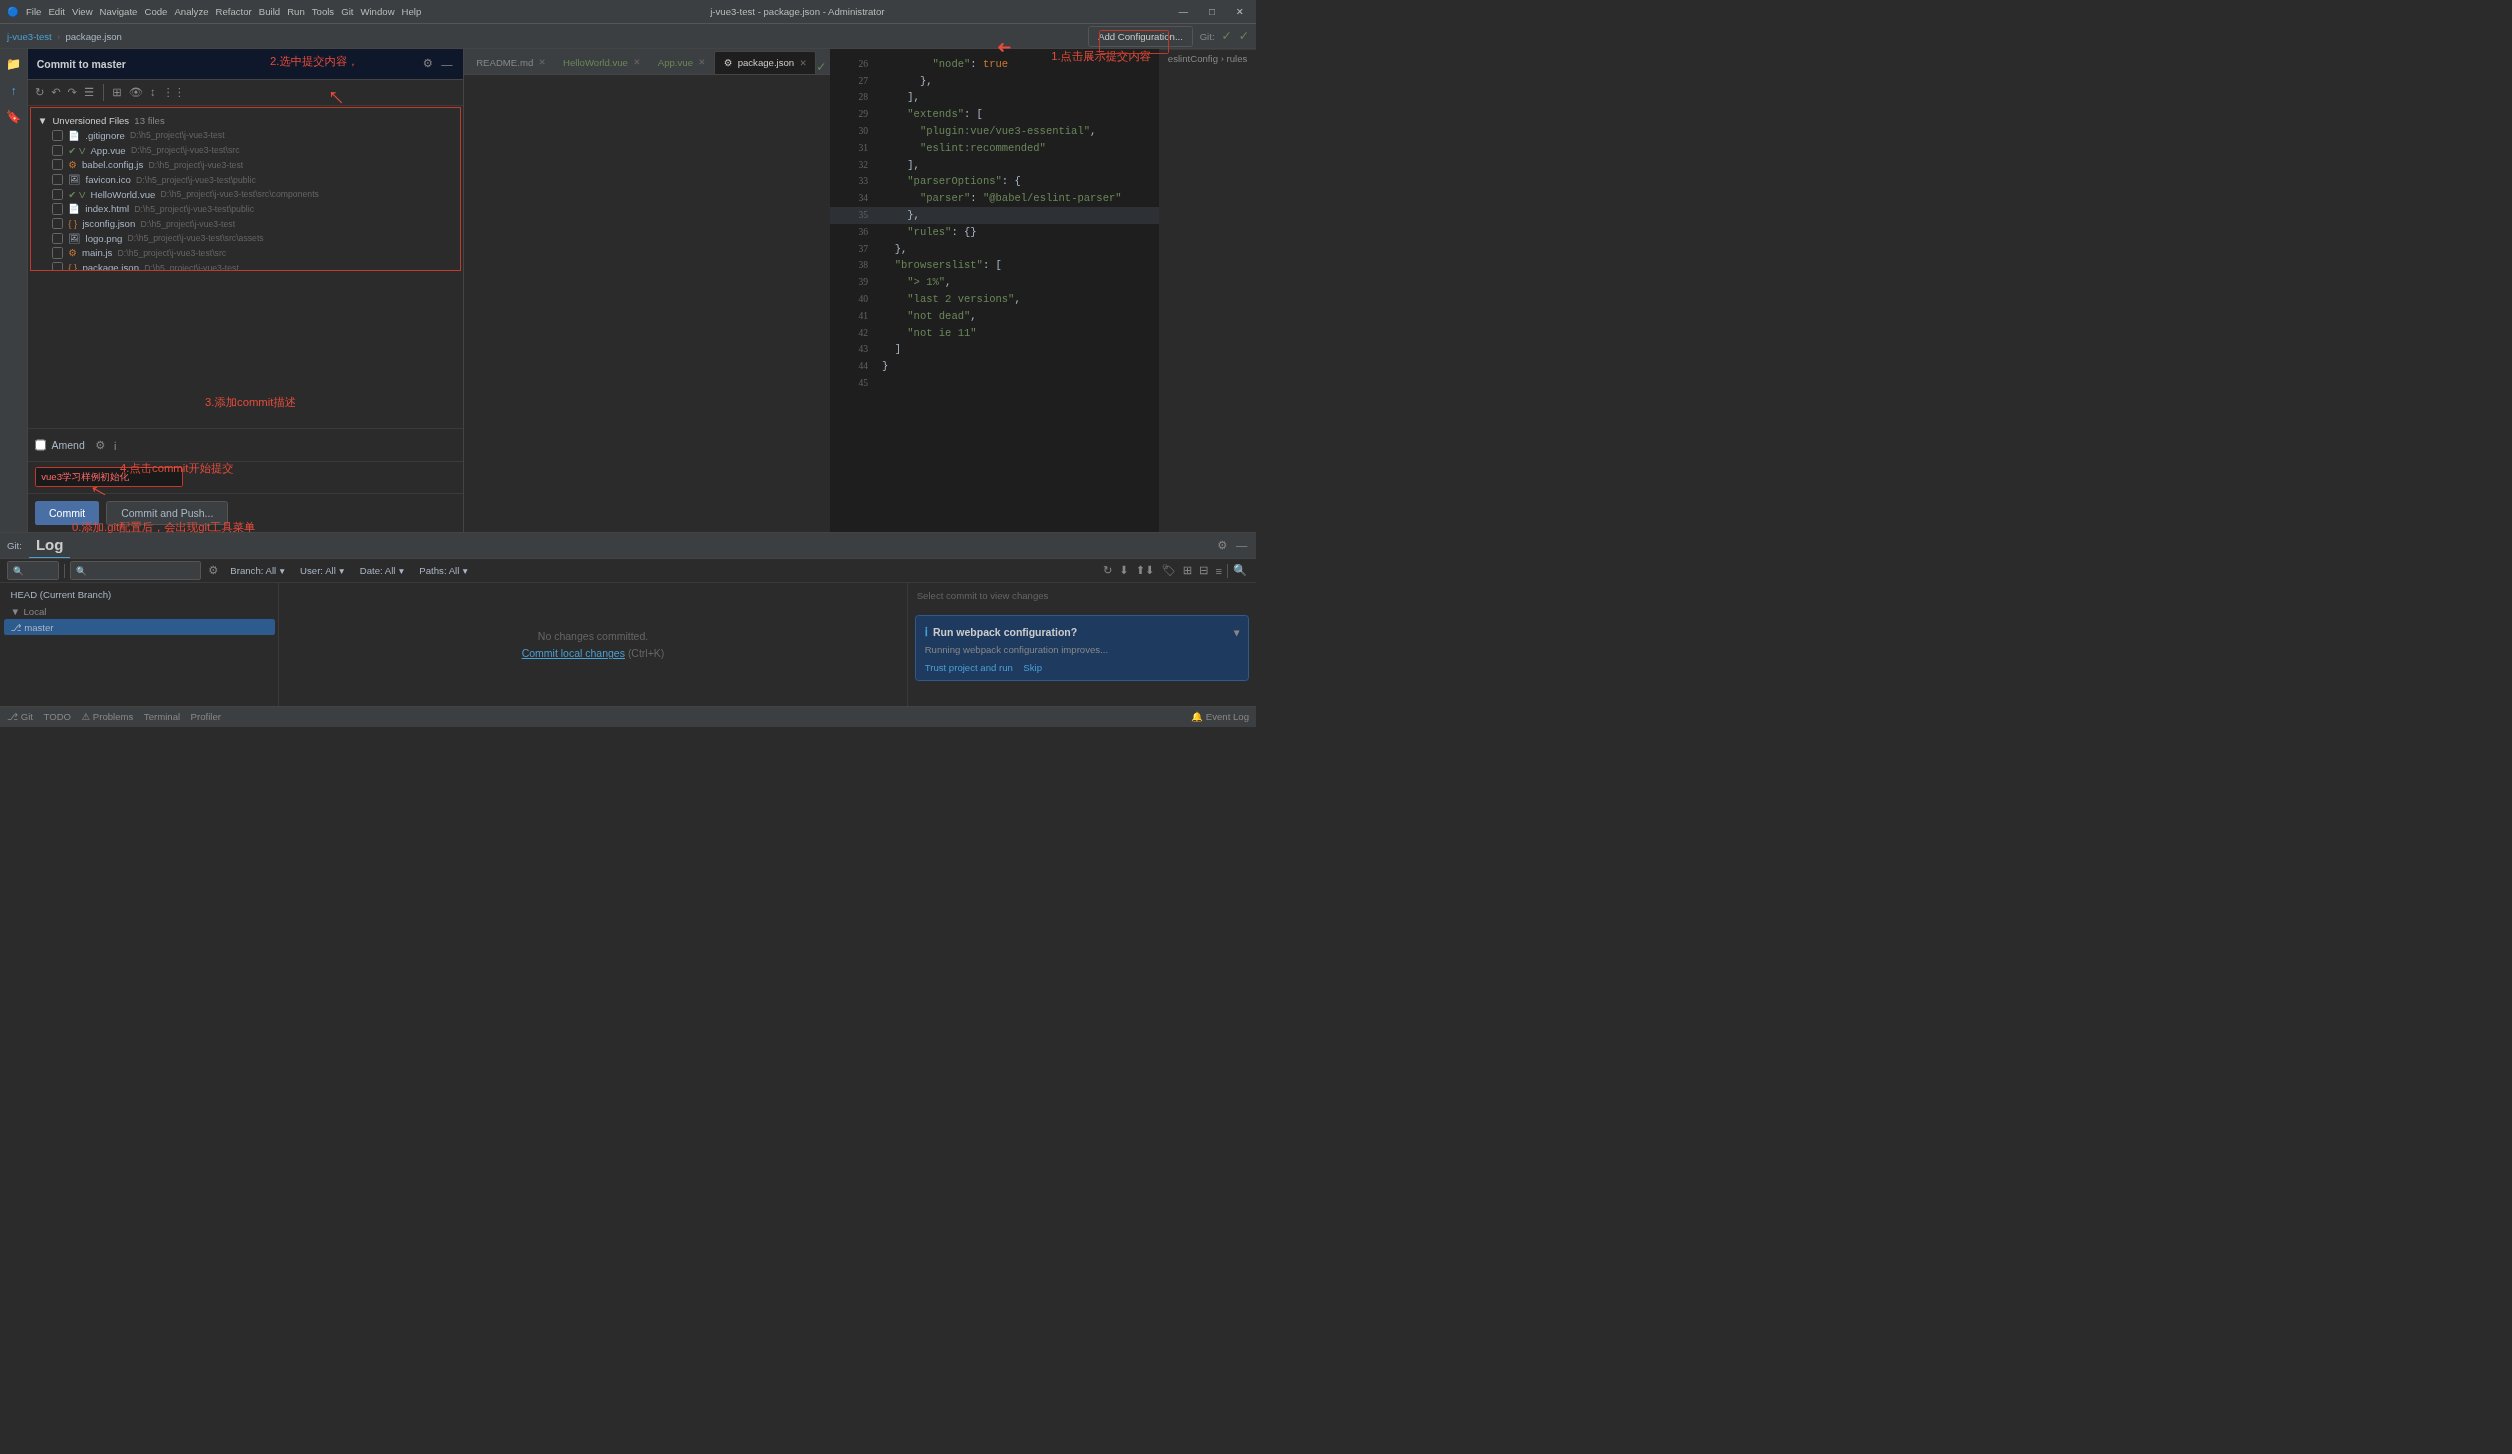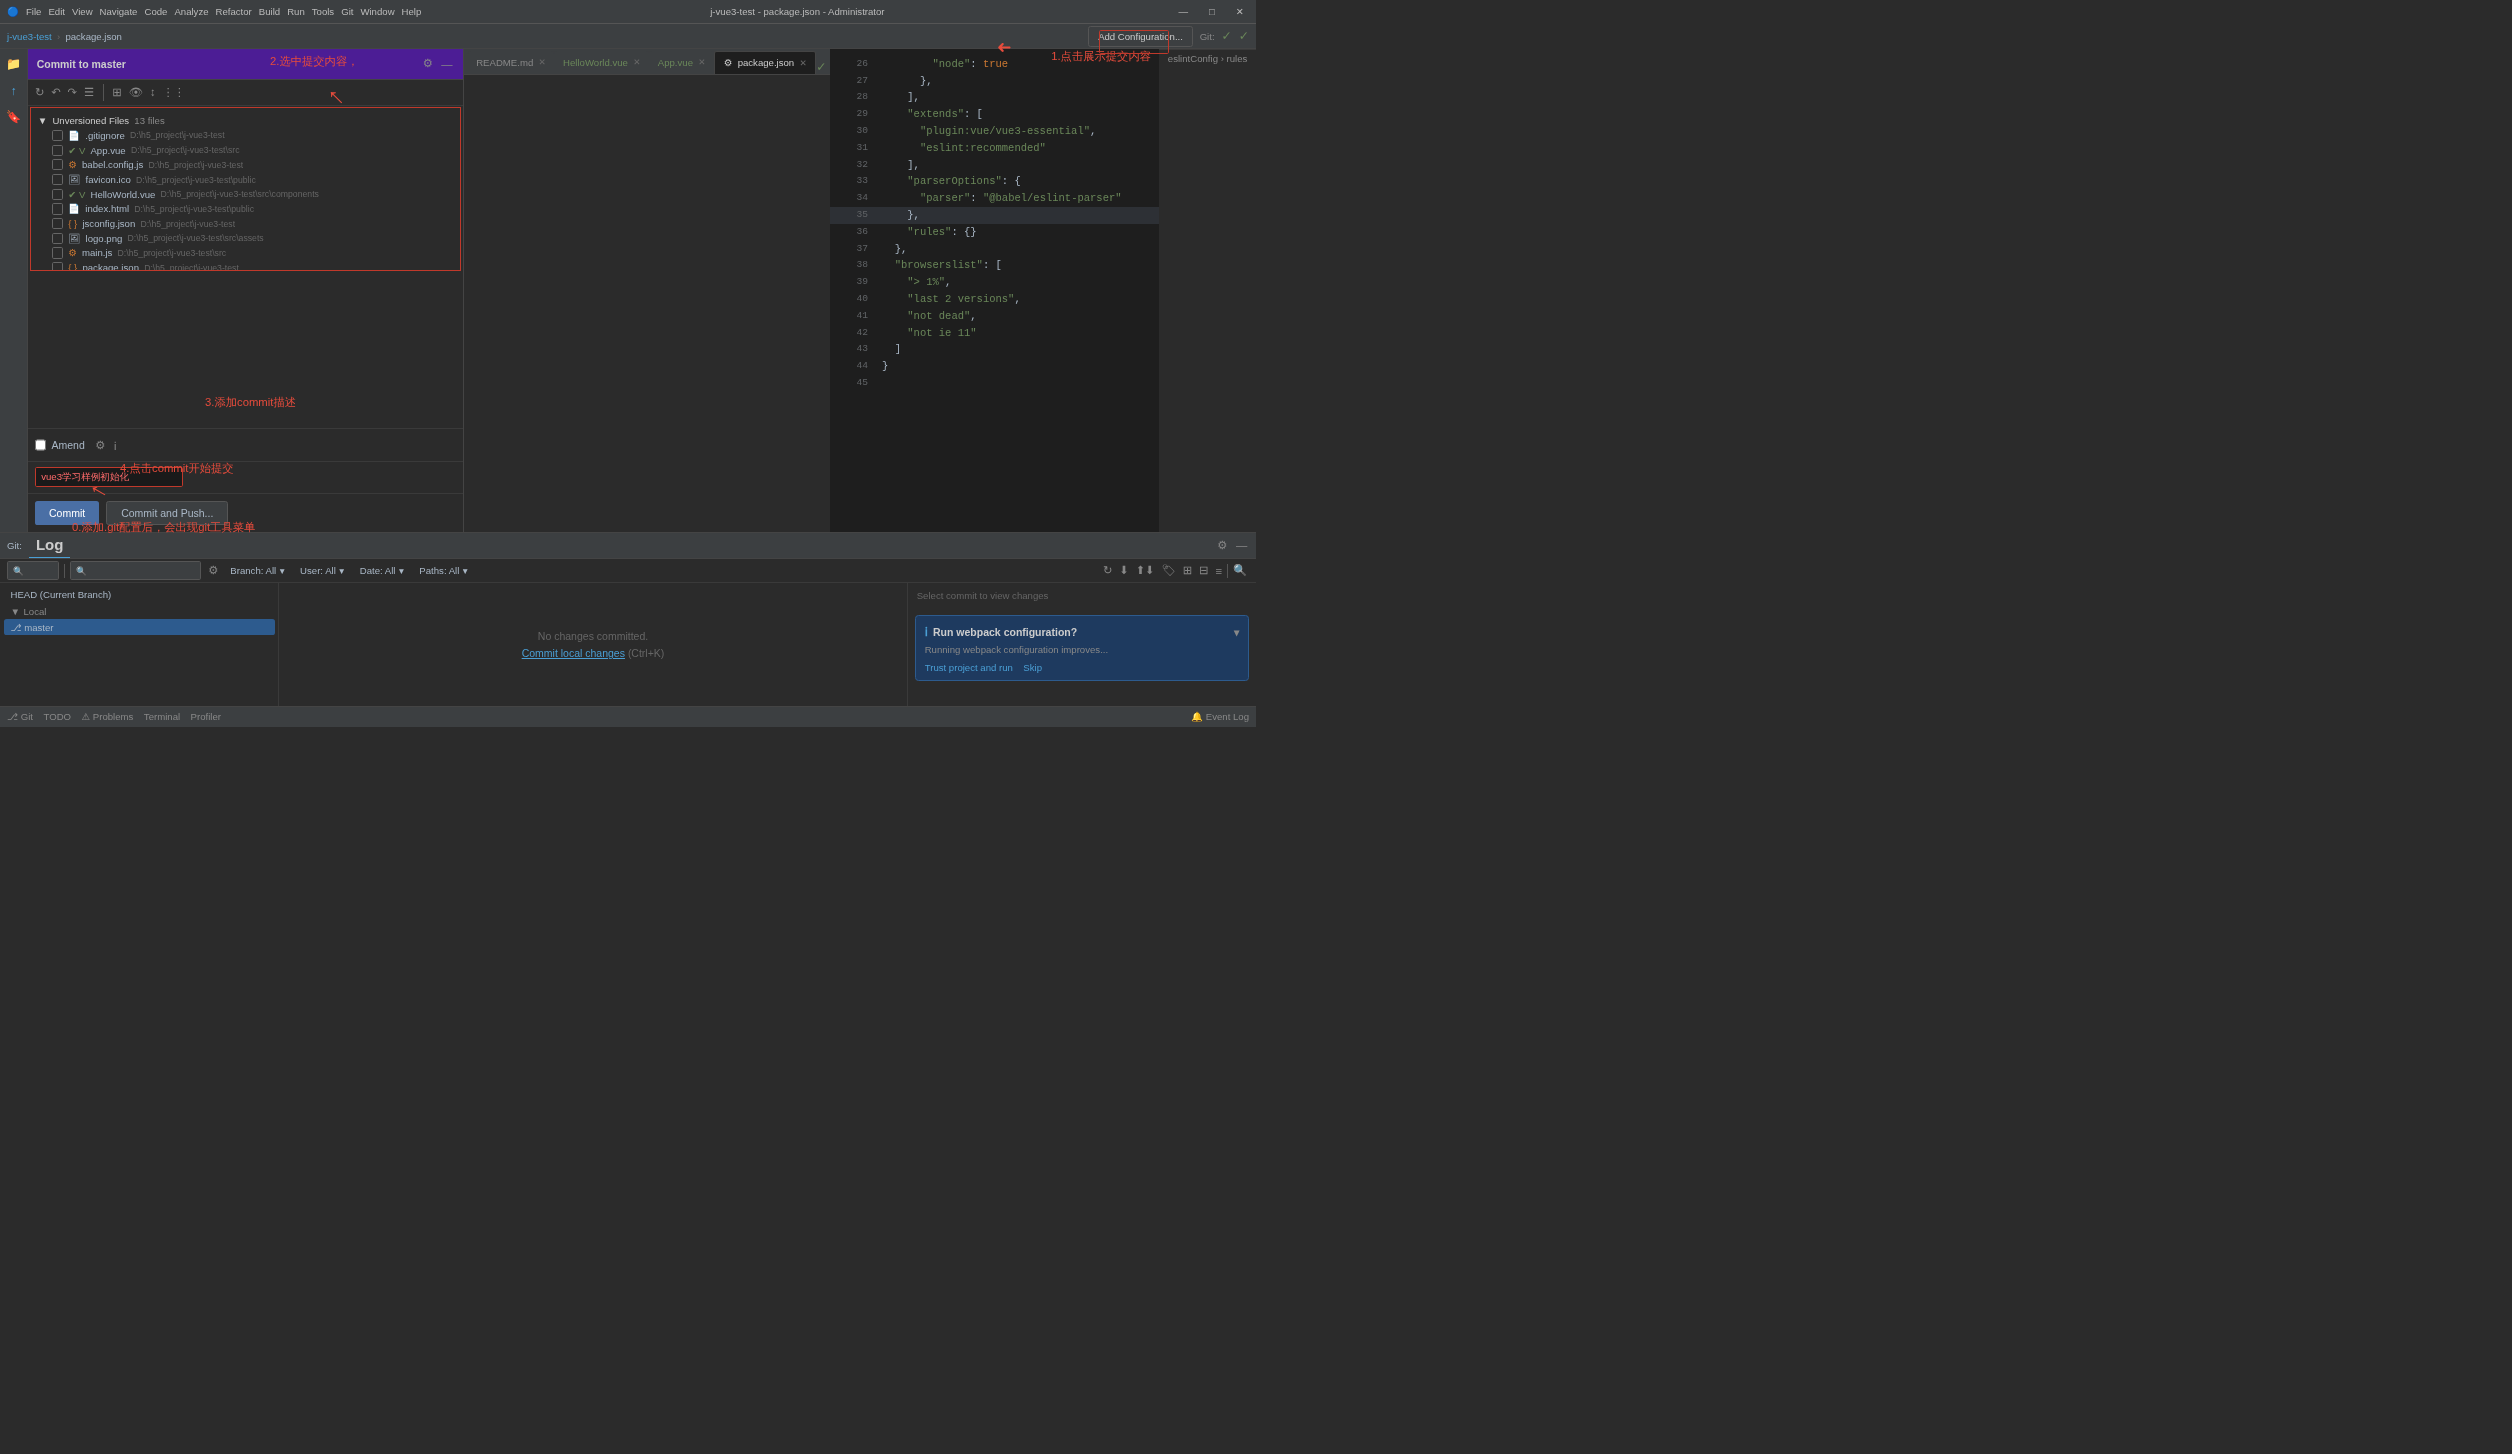--- a/index.html
+++ b/index.html
@@ -100,21 +100,21 @@
     
     .commit-panel {
       width: 436px;
       background: #2b2b2b;
       border-right: 0.9px solid #444;
       display: flex;
       flex-direction: column;
     }
     .commit-panel-header {
       height: 31px;
-      background: #4c1d95;
+      background: #0f172a;
       display: flex;
       align-items: center;
       justify-content: space-between;
       padding: 0 8.7px;
       border-bottom: 0.9px solid #444;
       gap: 28px;
     }
     .commit-panel-title {
       font-size: 10.5px;
       font-weight: 600;
@@ -299,20 +299,21 @@
       display: flex;
       padding: 0 7px;
     }
     .line-num {
       color: #606366;
       min-width: 31px;
       text-align: right;
       margin-right: 14px;
       user-select: none;
       font-size: 9.6px;
+      font-family: Liberation Serif, serif;
     }
     .line-content { color: #a9b7c6; }
     .kw { color: #cc7832; }
     .str { color: #6a8759; }
     .punct { color: #a9b7c6; }
 
     
     .editor-breadcrumb {
       height: 18px;
       background: #2b2b2b;

